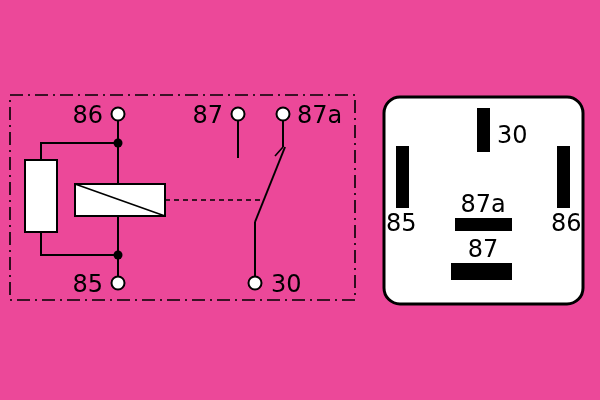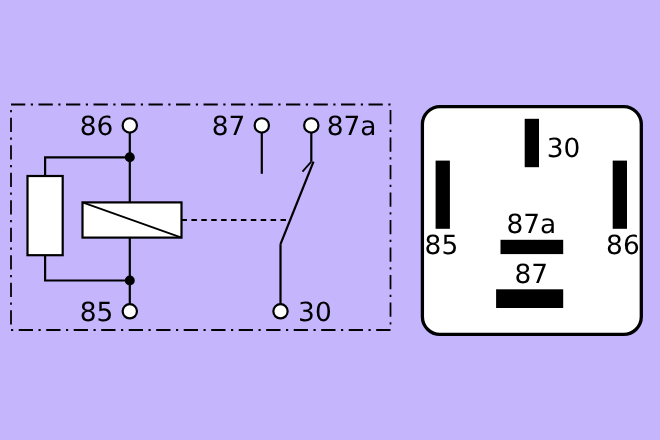--- a/index.html
+++ b/index.html
@@ -4,21 +4,21 @@
 <style>
   html, body {
     margin: 0;
     padding: 0;
     background: #ffffff;
   }
   .stage {
     position: relative;
     width: 600px;
     height: 400px;
-    background: #c4b5fd;
+    background: #ec4899;
     overflow: hidden;
   }
   svg text {
     font-family: "DejaVu Sans", "Liberation Sans", sans-serif;
     font-size: 24px;
     fill: #000000;
     stroke: none;
   }
 </style>
 </head>

